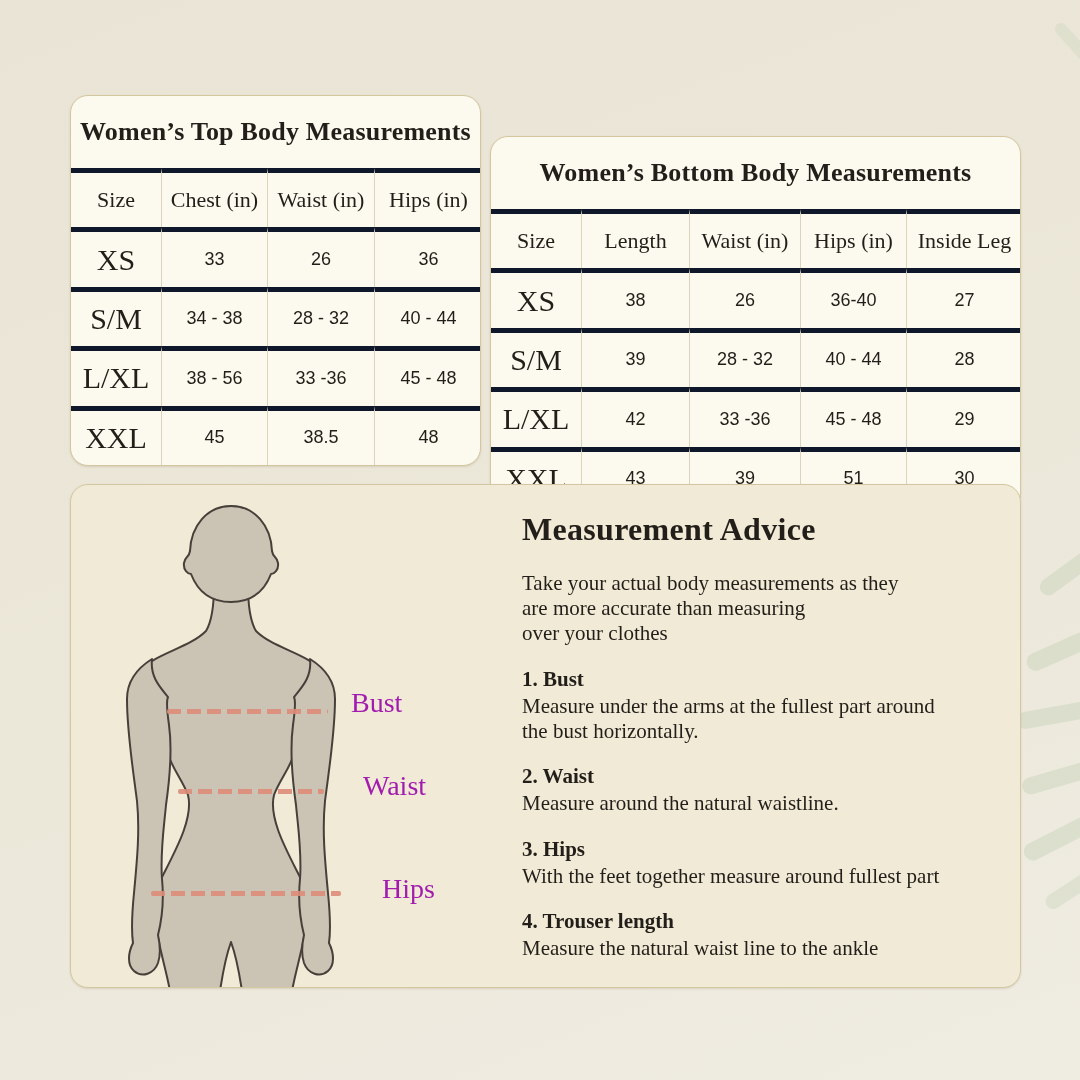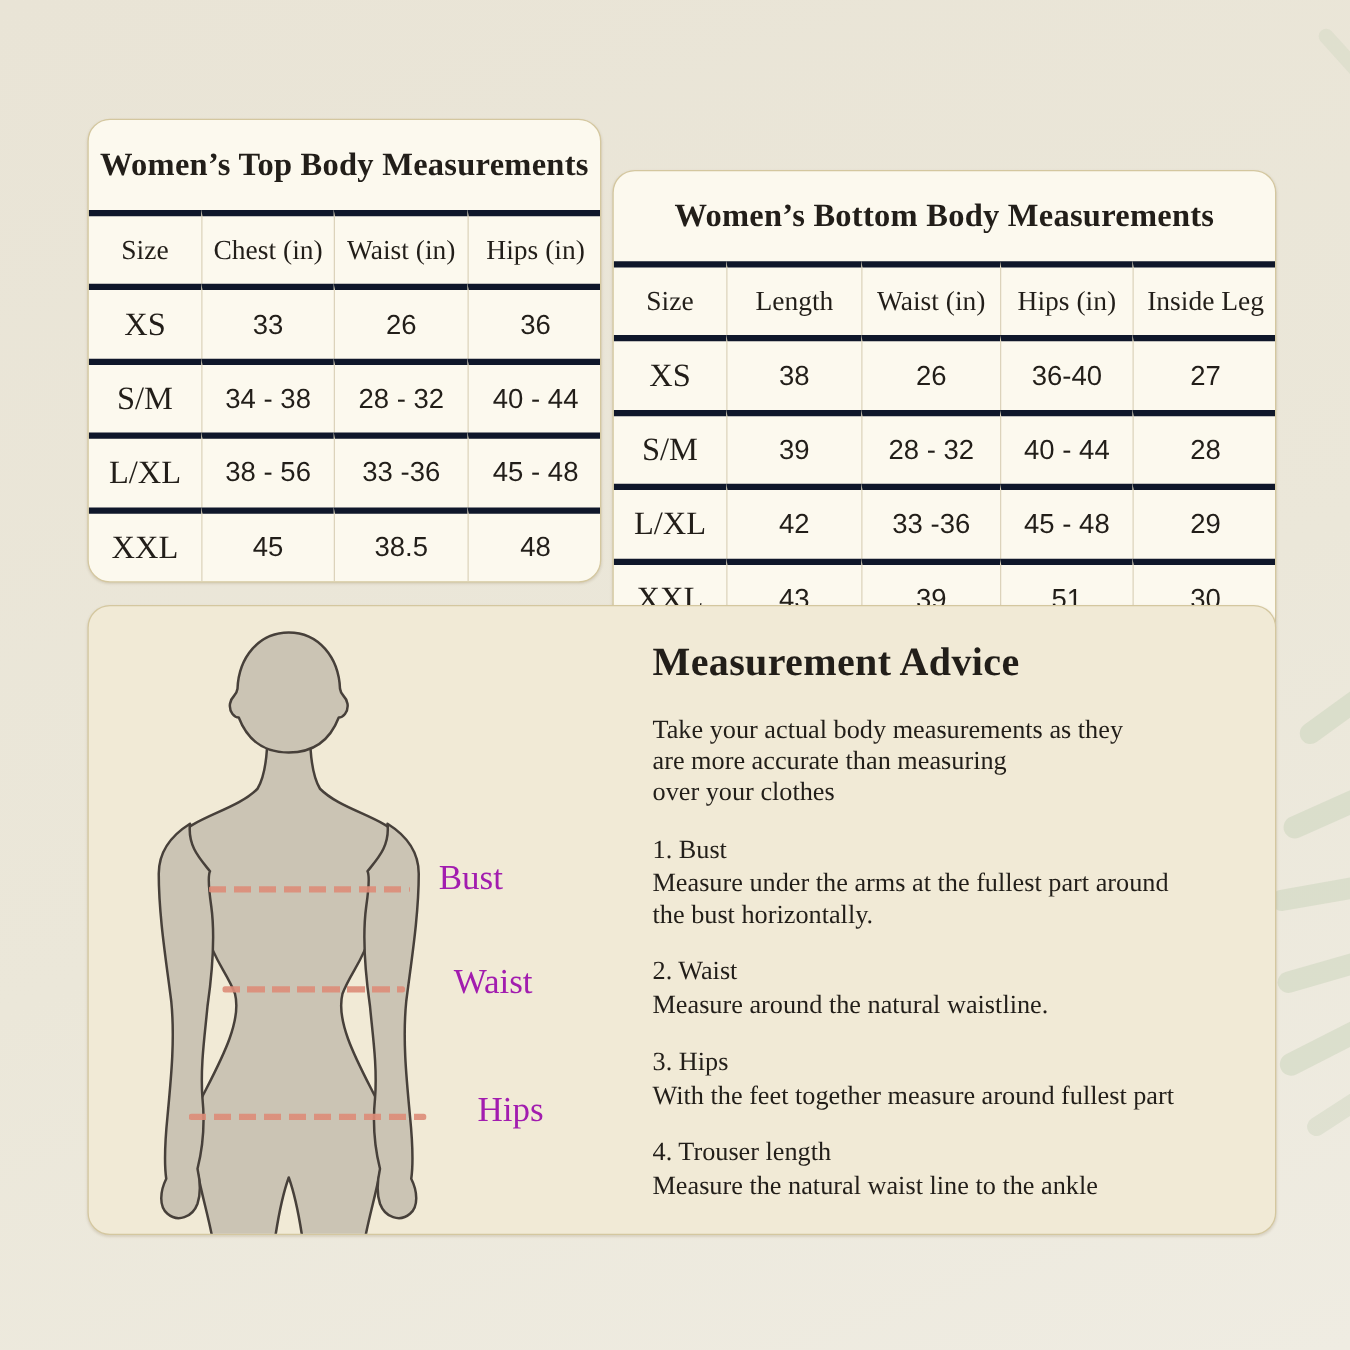--- a/index.html
+++ b/index.html
@@ -18,35 +18,35 @@
     box-shadow:0 1px 2px rgba(120,100,60,.18);z-index:1;box-sizing:border-box;overflow:hidden;
   }
   .table-title{
     height:72px;display:flex;align-items:center;justify-content:center;
     font-size:26px;font-weight:700;letter-spacing:.2px;margin:0;
   }
   .t-grid{display:grid;grid-auto-rows:59.4px;}
   .cell{display:flex;align-items:center;justify-content:center;border-top:5px solid #0f172a;}
   .cell.other-col{border-left:1px solid #dcd3bb;}
   .head-cell{font-size:22px;}
-  .size-cell{font-size:26px;}
-  .num-cell{font-family:"Liberation Sans","DejaVu Sans",sans-serif;font-size:22px;}
+  .size-cell{font-size:30px;}
+  .num-cell{font-family:"Liberation Sans","DejaVu Sans",sans-serif;font-size:18px;}
   
   .advice-panel{background:#f1ead6;}
   .figure-svg{position:absolute;left:35px;top:16px;}
   .dash{
     position:absolute;height:5px;border-radius:2px;opacity:.9;
     background:repeating-linear-gradient(90deg,#dd8c78 0,#dd8c78 14px,transparent 14px,transparent 20px);
   }
   .fig-label{position:absolute;font-size:28px;color:#a21caf;}
   .advice-text{position:absolute;left:451px;top:26px;width:500px;}
   .advice-title{font-size:32px;font-weight:700;margin:0;letter-spacing:.3px;}
   .advice-intro{font-size:21px;line-height:25px;margin:23px 0 0 0;white-space:pre-line;}
   .advice-item{margin-top:21px;}
-  .advice-item h3{font-size:21px;font-weight:400;margin:0 0 2px 0;}
+  .advice-item h3{font-size:21px;font-weight:700;margin:0 0 2px 0;}
   .advice-item p{font-size:21px;line-height:24.5px;margin:0;white-space:pre-line;}
 </style>
 </head>
 <body>
 
 <div class="canvas">
 
   <div>
     <div class="leaf" style="left:1042px;top:52px;width:90px;height:12px;transform:rotate(48deg);opacity:.35;"></div>
     <div class="leaf" style="left:1030px;top:548px;width:120px;height:17px;transform:rotate(-36deg);"></div>

